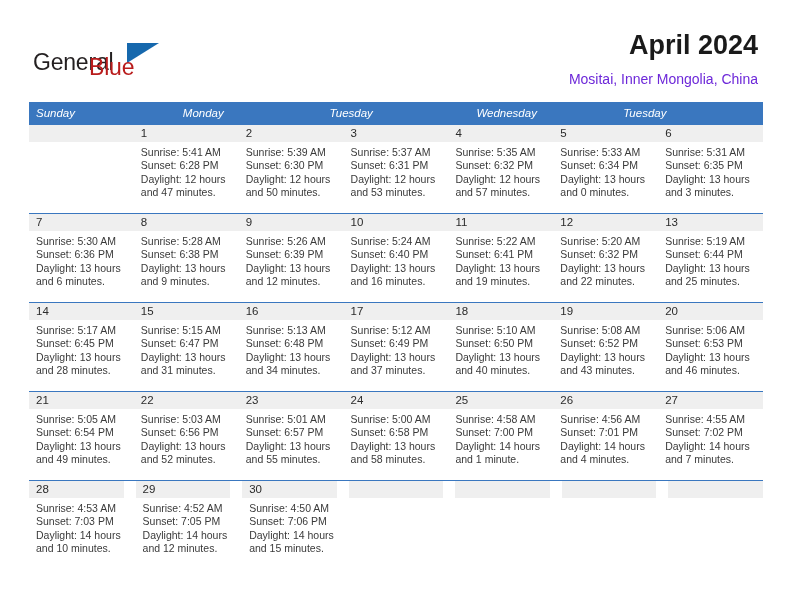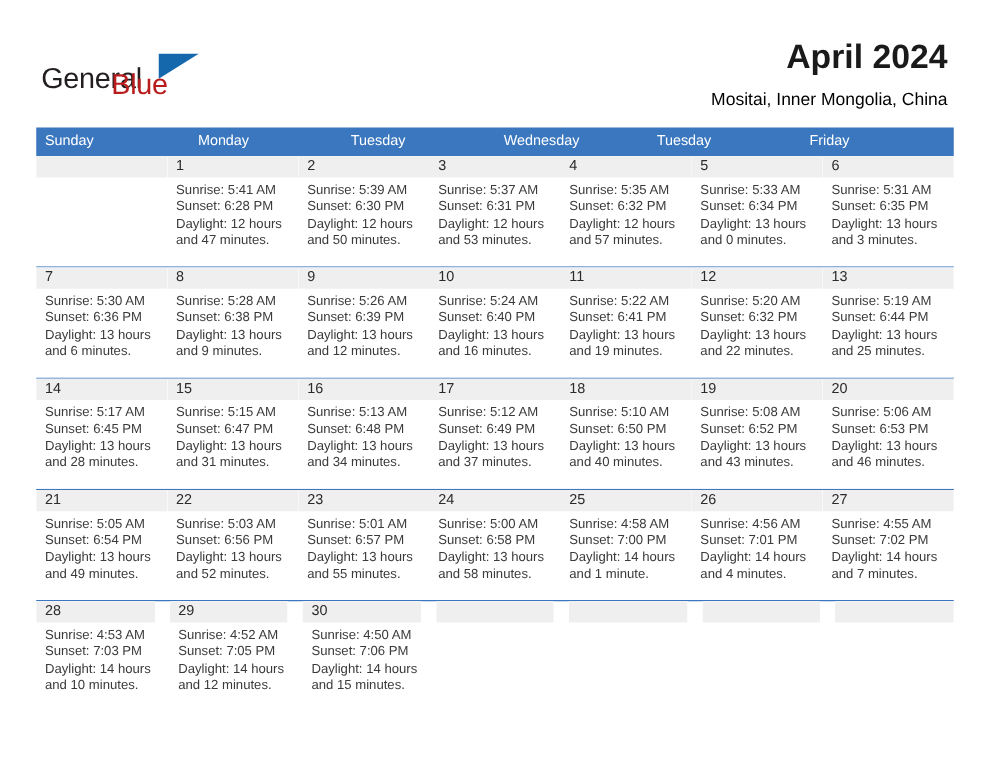--- a/index.html
+++ b/index.html
@@ -74,21 +74,21 @@
   }
   .cal-title {
     font-size: 27px;
     color: #1a1a1a;
     line-height: 30px;
     font-weight: bold;
     margin: 0;
   }
   .cal-subtitle {
     font-size: 14px;
-    color: #000000;
+    color: #6d28d9;
     line-height: 18px;
     margin: 10px 0 13px 0;
   }
 
   
   .calendar {
     position: absolute;
     left: 29px;
     top: 102px;
     width: 734px;
@@ -102,20 +102,21 @@
   }
   .weekday {
     flex: 1 1 0;
     box-sizing: border-box;
     color: #ffffff;
     font-size: 11.5px;
     line-height: 22px;
     padding-left: 7px;
     white-space: nowrap;
     overflow: hidden;
+    font-style: italic;
   }
 
   .week-row {
     display: flex;
     width: 734px;
     border-top: 1px solid #3a77bf;
     height: 89px;
     box-sizing: border-box;
   }
   .week-row.last {
@@ -173,21 +174,20 @@
   </div>
 
   <div class="calendar">
 
     <div class="weekday-row">
       <div class="weekday">Sunday</div>
       <div class="weekday">Monday</div>
       <div class="weekday">Tuesday</div>
       <div class="weekday">Wednesday</div>
       <div class="weekday">Tuesday</div>
-      <div class="weekday">Friday</div>
     </div>
 
     <div class="week-row">
       <div class="day-cell empty">
         <div class="date-band"></div>
         <div class="details">
           <div class="detail-line"></div>
           <div class="detail-line"></div>
           <div class="detail-line"></div>
           <div class="detail-line"></div>

